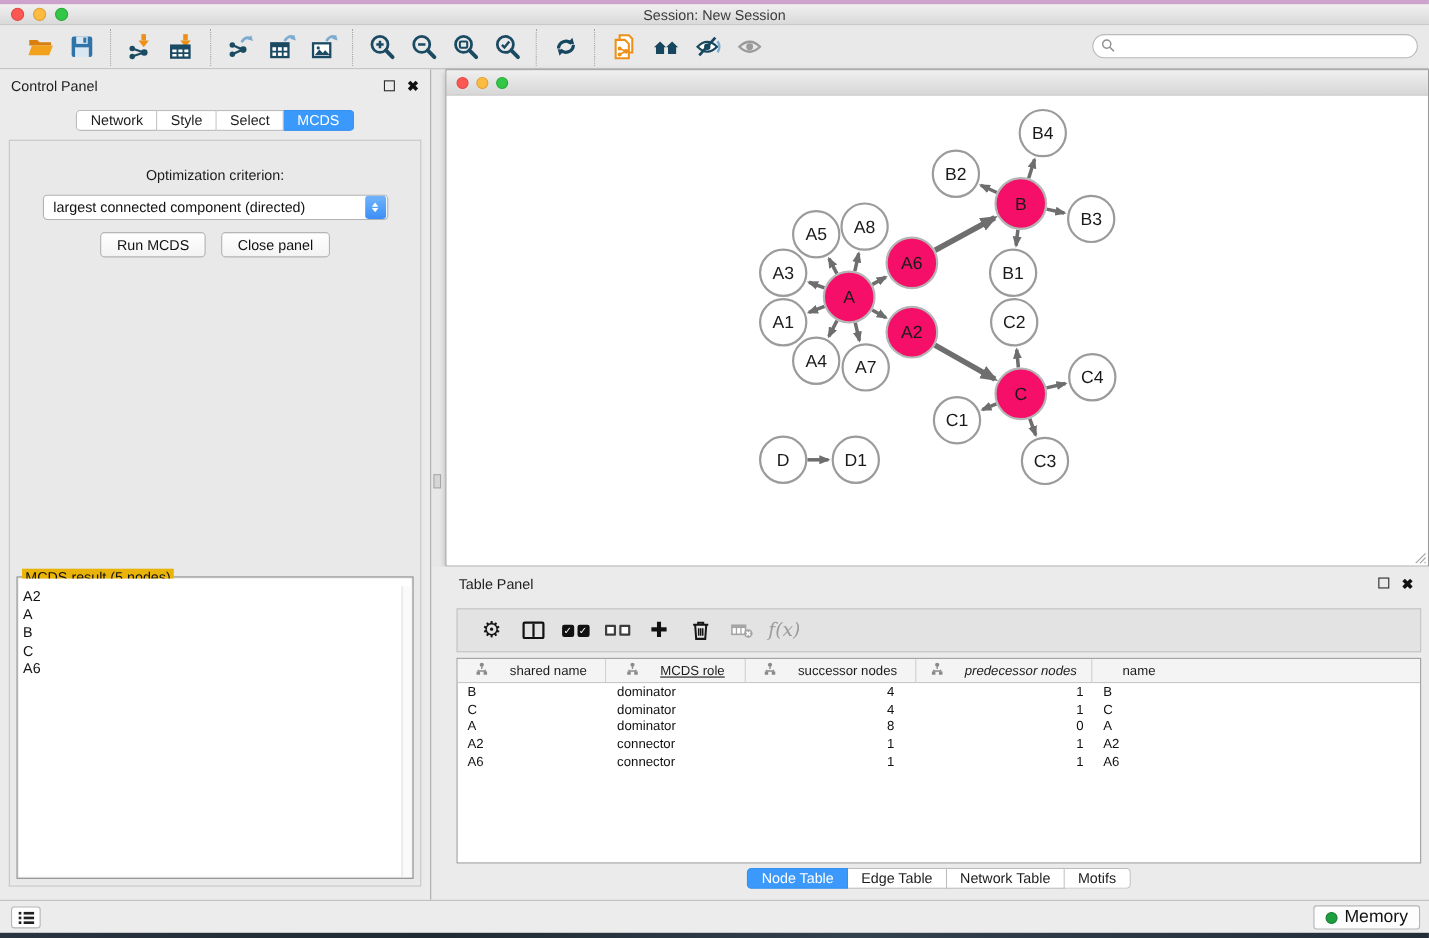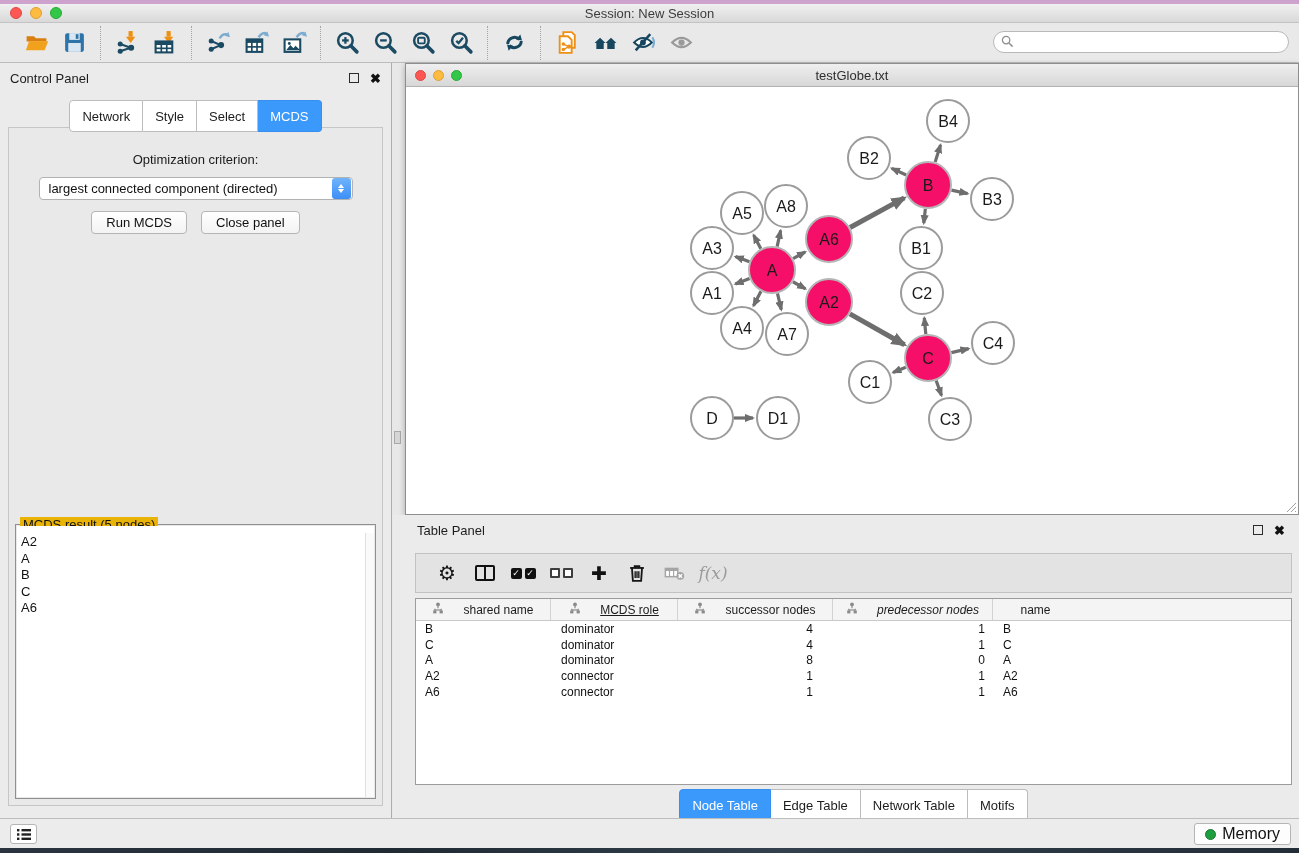--- a/index.html
+++ b/index.html
@@ -38,21 +38,21 @@
 
   
   .control-panel { position:absolute; left:0; top:63px; width:392px; height:755px;
     background:#ebebeb; border-right:1px solid #adadad; }
   .panel-head { height:30px; display:flex; align-items:center; padding:0 10px; }
   .panel-title { font-size:13px; color:#1d1d1d; flex:1; }
   .float-box { width:10px; height:10px; border:1.6px solid #2b2b2b; display:inline-block; margin-right:11px; cursor:pointer; }
   .close-x { font-size:13px; color:#111; font-weight:bold; cursor:pointer; line-height:1; }
   .seg { display:flex; justify-content:center; }
   .seg-btn { background:#fff; border:1px solid #bcbcbc; border-left:none; font-size:13px; color:#1d1d1d;
-    height:32px; padding:0 12px; cursor:pointer; font-family:inherit;text-align:center; }
+    height:19px; padding:0 12px; cursor:pointer; font-family:inherit;text-align:center; }
   .seg-btn:first-child { border-left:1px solid #bcbcbc; border-radius:4px 0 0 4px; }
   .seg-btn:last-child { border-radius:0 4px 4px 0; }
   .seg-btn.active { background:#3b99fc; border-color:#3790ef; color:#fff; }
   .cp-tabs { margin-top:7px; position:relative; z-index:2; }
   .cp-body { position:absolute; left:8px; right:8px; top:64px; bottom:12px;
     border:1px solid #c6c6c6; background:#e9e9e9; }
   .opt-label { text-align:center; font-size:13px; color:#1b1b1b; margin-top:24px; }
   .dropdown { position:relative; width:314px; height:23px; margin:10px auto 0; background:#fff;
     border:1px solid #b2b2b2; border-radius:4px; display:flex; align-items:center; cursor:pointer; }
   .dropdown .dd-text { flex:1; font-size:13px; color:#111; padding-left:9px; white-space:nowrap; overflow:hidden; }
@@ -339,21 +339,20 @@
   </div>
   <div class="splitter-handle"></div>
 
   <div class="net-window">
     <div class="net-titlebar">
       <div class="traffic">
         <span class="tl red"></span>
         <span class="tl yellow"></span>
         <span class="tl green"></span>
       </div>
-      <div class="net-title">testGlobe.txt</div>
     </div>
     <div class="canvas">
       <svg id="graph-svg" width="892" height="427">
           <defs>
             <marker id="arrowhead" viewBox="0 0 10 8" refX="8" refY="4" markerWidth="3.2" markerHeight="2.6" orient="auto">
               <path d="M0,0 L10,4 L0,8 z" fill="#6e6e6e"></path>
             </marker>
           </defs>
           <line x1="343.4669684187214" y1="174.73788842019783" x2="329.47190789716524" y2="169.60636622896058" stroke="#6e6e6e" stroke-width="3.2" marker-end="url(#arrowhead)"></line>
           <line x1="354.8220856120171" y1="161.76196266283242" x2="347.64366082081557" y2="148.12295555954955" stroke="#6e6e6e" stroke-width="3.2" marker-end="url(#arrowhead)"></line>

